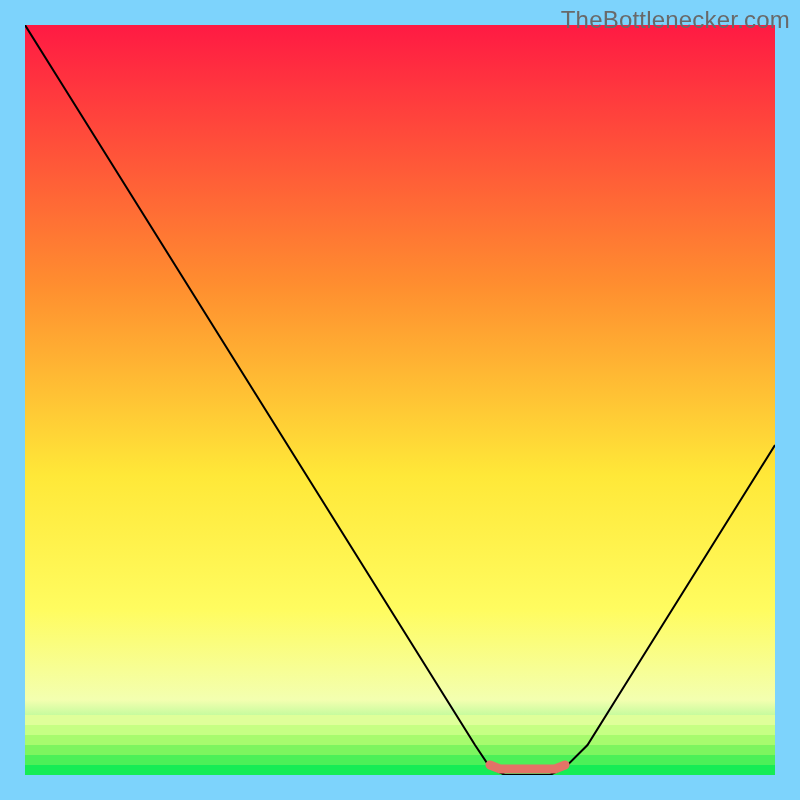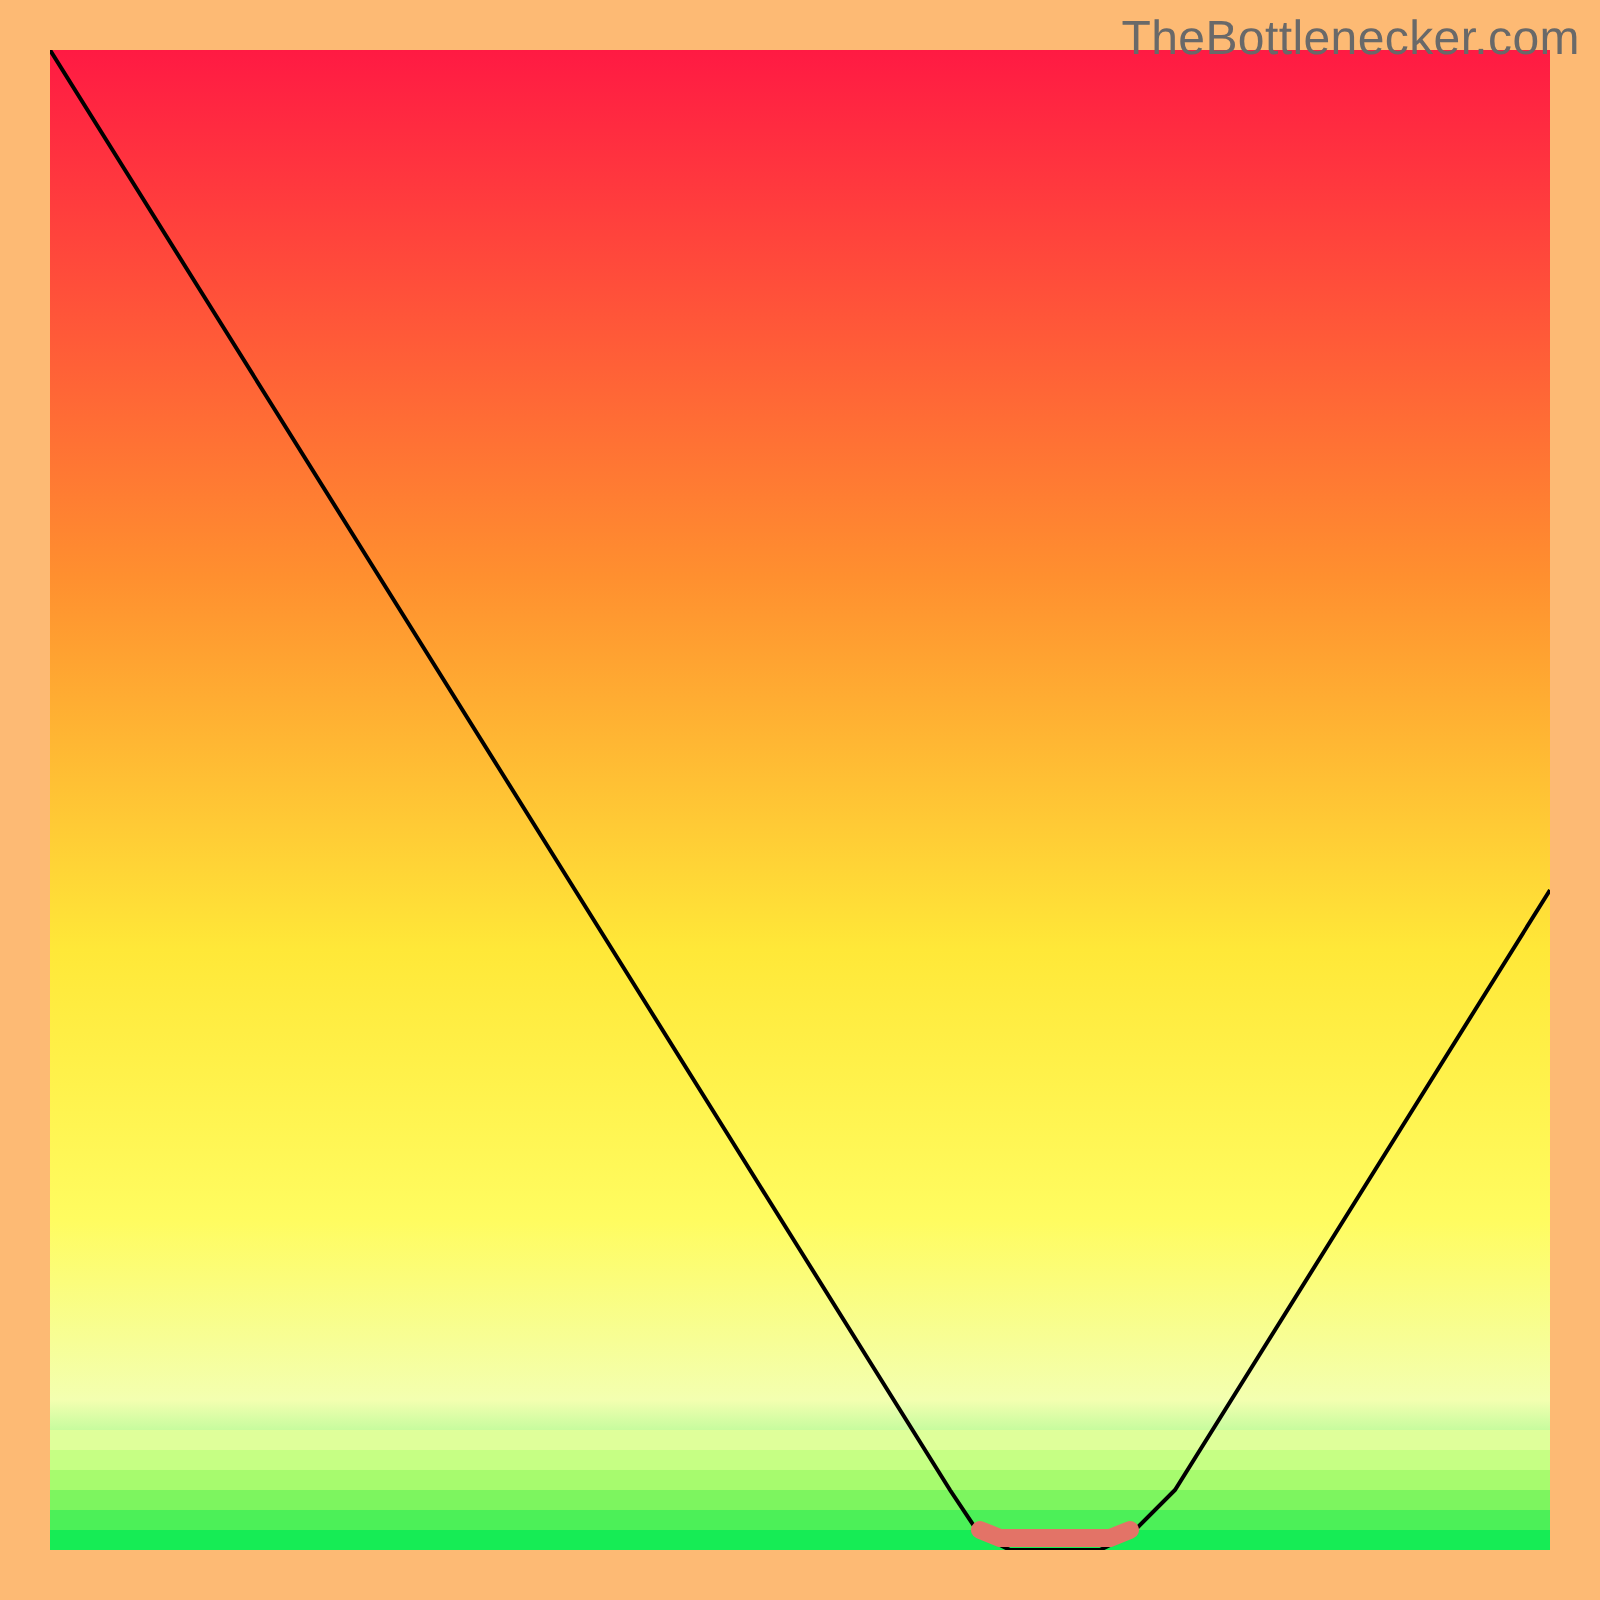--- a/index.html
+++ b/index.html
@@ -1,17 +1,17 @@
 <!DOCTYPE html>
 <html><head>
 <meta charset="utf-8">
 <style>
   * { margin: 0; padding: 0; box-sizing: border-box; }
   html, body { width: 800px; height: 800px; overflow: hidden; background: #000; }
-  .container { position: relative; width: 800px; height: 800px; background: #fdba74; }
+  .container { position: relative; width: 800px; height: 800px; background: #7dd3fc; }
   .watermark {
     position: absolute;
     top: 6px;
     right: 10px;
     font-family: Arial, Helvetica, sans-serif;
     font-size: 24px;
     font-weight: 400;
     color: #696969;
     letter-spacing: 0.2px;
     z-index: 5;

